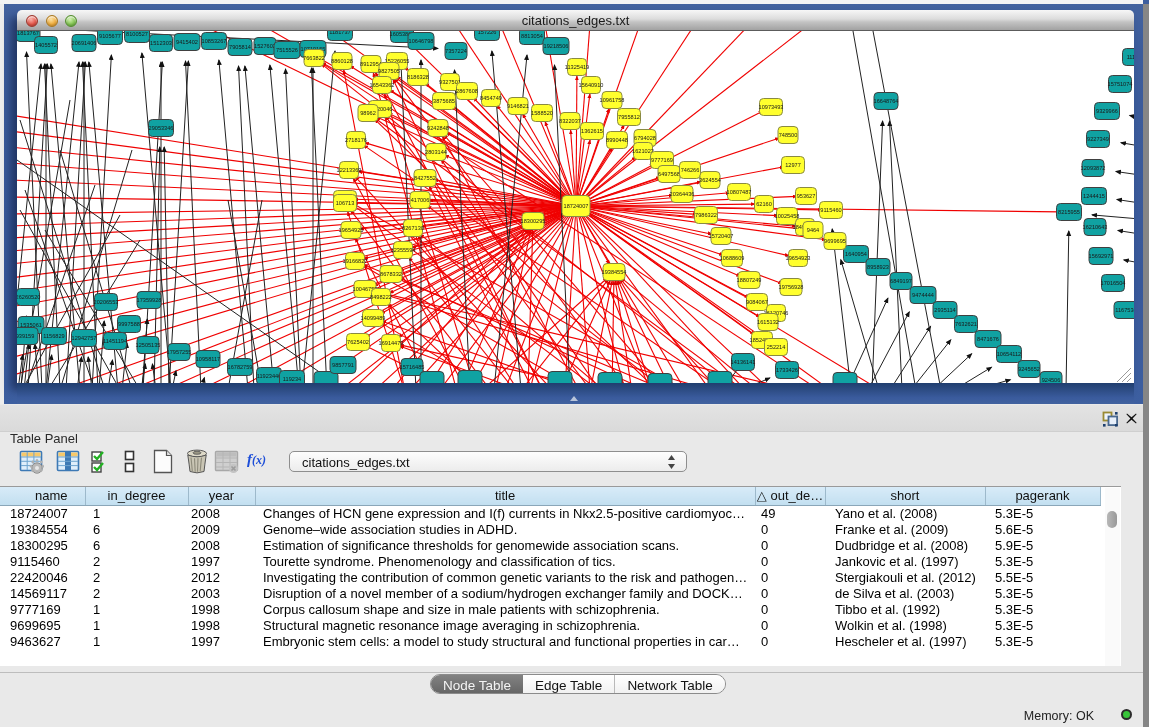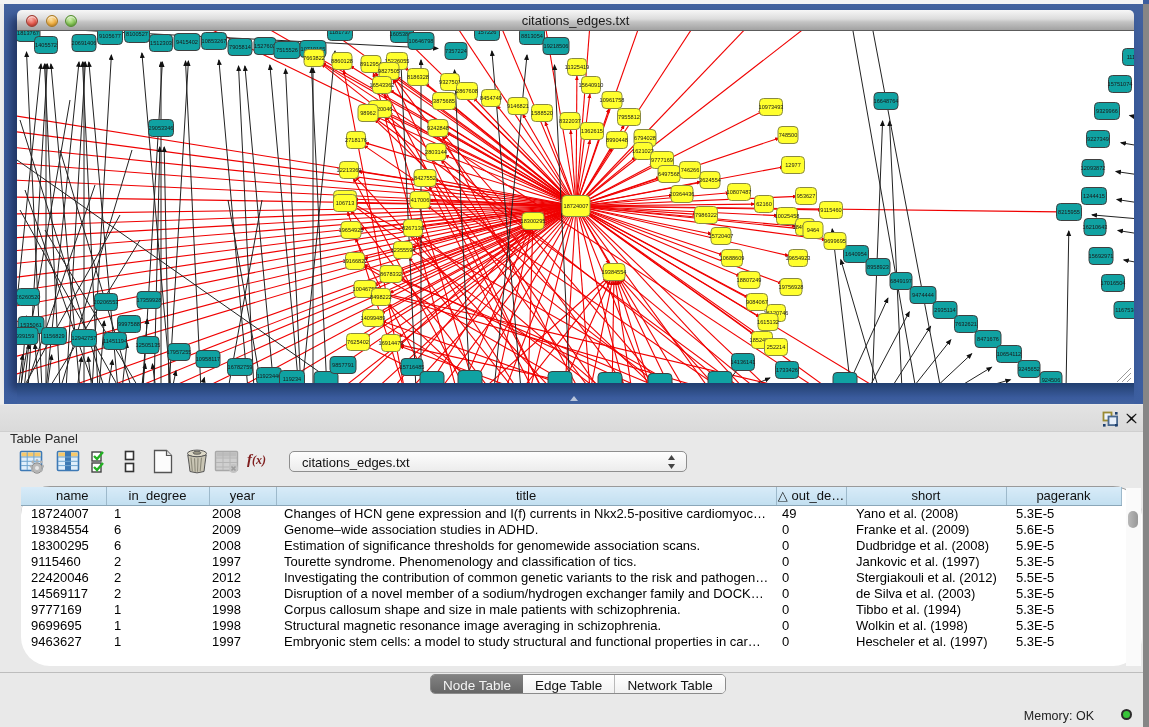--- a/index.html
+++ b/index.html
@@ -20,37 +20,37 @@
 .tl { position:absolute; top:15px; width:12px; height:12px; border-radius:50%; box-shadow: inset 0 1.5px 1.5px rgba(255,255,255,.75), inset 0 -1px 2px rgba(0,0,0,.18); }
 #rightstrip { position:absolute; left:1143px; top:4px; width:6px; height:723px; background:#868686; }
 
 #tp { position:absolute; left:0; top:404px; width:1143px; height:323px; background:#e9e9e9; }
 #tpbar { position:absolute; left:0; top:1px; width:1143px; height:27px;
   background:linear-gradient(180deg,#e3e3e3,#dadada); border-bottom:1px solid #cfcfcf;}
 #tpbar .t { position:absolute; left:10px; top:6px; font-size:13px; color:#2a2a2a;margin-top:20px; }
 #combo { position:absolute; left:289px; top:451px; width:398px; height:21px; background:linear-gradient(180deg,#fdfdfd,#ececec);
   border:1px solid #8e8e8e; border-radius:5px; }
 #combo .t { position:absolute; left:12px; top:3px; font-size:13px; color:#111; }
-#fx { position:absolute; left:247px; top:451px; font-size:15px; font-style:italic; font-weight:bold; color:#7f1d1d; font-family:"Liberation Serif",serif;}
+#fx { position:absolute; left:247px; top:451px; font-size:15px; font-style:italic; font-weight:bold; color:#1d4ed8; font-family:"Liberation Serif",serif;}
 
-#tbl { position:absolute; left:21px; top:486px; width:1121px; height:180px; background:#fff;
-  border-top:1px solid #9a9a9a;border-radius:29px; }
+#tbl { position:absolute; left:0; top:486px; width:1121px; height:180px; background:#fff;
+  border-top:1px solid #9a9a9a; }
 table { border-collapse:collapse; table-layout:fixed; width:1078px; font-size:13px; }
 thead td { background:linear-gradient(180deg,#d8ebf8,#c2dff0); border-right:1px solid #9db9cb; border-bottom:1px solid #8aa6b8;
   text-align:center; height:18px; color:#111; overflow:hidden; white-space:nowrap; padding:0;}
 tbody td { height:16px; color:#000; overflow:hidden; white-space:nowrap; padding:0 0 0 10px; font-size:13px;}
 tbody td.c2 { padding-left:8px; } tbody td.c3 { padding-left:3px; } tbody td.c4 { padding-left:8px; } tbody td.c5 { padding-left:6px; }
 td.c1{width:85px} td.c2{width:103px} td.c3{width:67px} td.c4{width:500px} td.c5{width:70px} td.c6{width:160px} td.c7{width:115px}
 tbody td.c6 { text-align:left; }
 #vsb { position:absolute; right:1px; top:1px; width:15px; height:178px; background:#fafafa; }
 #vsb .thumb { position:absolute; left:2px; top:23px; width:10px; height:17px; background:linear-gradient(90deg,#b8b8b8,#989898); border-radius:5px; }
 
 #bb { position:absolute; left:0; top:666px; width:1143px; height:61px; background:#e9e9e9; }
 #bb .line { position:absolute; left:0; top:6px; width:1143px; height:1px; background:#bdbdbd; }
-#tabs { position:absolute; left:430px; top:674px; height:20px; border:1px solid #8b8b8b; border-radius:5px; overflow:hidden; display:flex; }
+#tabs { position:absolute; left:430px; top:674px; height:20px; border:1px solid #8b8b8b; border-radius:10px; overflow:hidden; display:flex; }
 #tabs div { font-size:13.5px; padding:1px 12px 0 12px; line-height:19px; }
 #tabs .sel { background:linear-gradient(180deg,#828282,#666); color:#f4f4f4; }
 #tabs .us  { background:linear-gradient(180deg,#ffffff,#f1f1f1); color:#111; }
 #tabs .us + .us { border-left:1px solid #b9b9b9; }
 #mem { position:absolute; right:55px; top:709px; font-size:12.5px; color:#222; }
 #memdot { position:absolute; left:1121px; top:709px; width:11px; height:11px; border-radius:50%; background:#38c53a; border:2px solid #2b2b2b; }
 
 #fltic { position:absolute; right:30px; top:411px; }
 </style></head>
 <body>
@@ -786,21 +786,21 @@
             <td class="c5">0</td>
             <td class="c6">de Silva et al. (2003)</td>
             <td class="c7">5.3E-5</td>
           </tr>
 <tr>
             <td class="c1">9777169</td>
             <td class="c2">1</td>
             <td class="c3">1998</td>
             <td class="c4">Corpus callosum shape and size in male patients with schizophrenia.</td>
             <td class="c5">0</td>
-            <td class="c6">Tibbo et al. (1994)</td>
+            <td class="c6">Tibbo et al. (1992)</td>
             <td class="c7">5.3E-5</td>
           </tr>
 <tr>
             <td class="c1">9699695</td>
             <td class="c2">1</td>
             <td class="c3">1998</td>
             <td class="c4">Structural magnetic resonance image averaging in schizophrenia.</td>
             <td class="c5">0</td>
             <td class="c6">Wolkin et al. (1998)</td>
             <td class="c7">5.3E-5</td>

